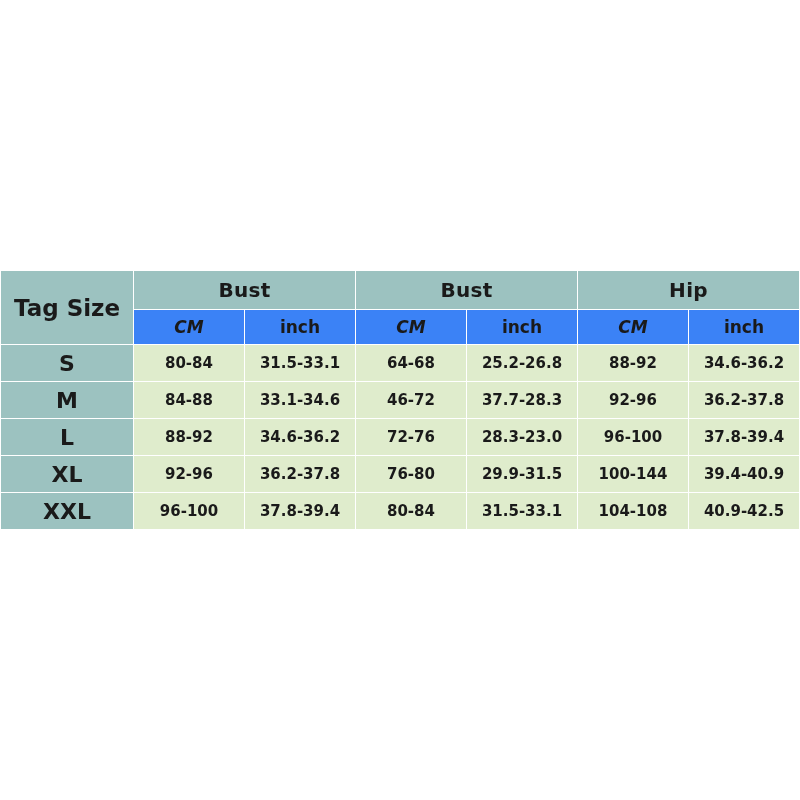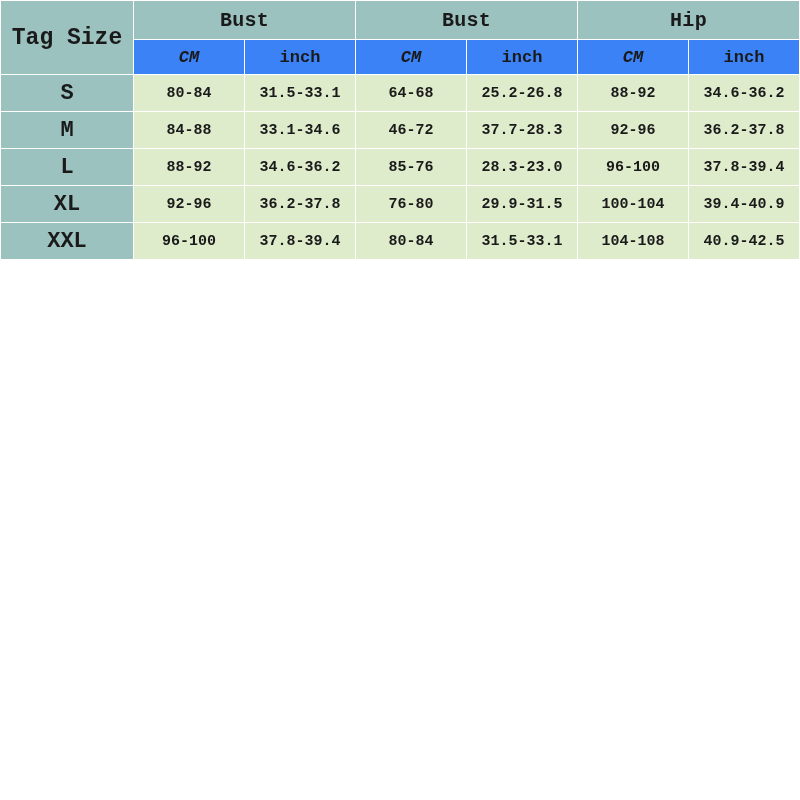--- a/index.html
+++ b/index.html
@@ -11,23 +11,22 @@
     height: 800px;
     background: #ffffff;
     font-family: "DejaVu Sans", sans-serif;
     overflow: hidden;
   }
   .page {
     position: relative;
     width: 800px;
     height: 800px;
     display: flex;
-    align-items: flex-start;
+    align-items: center;
     justify-content: center;
-    font-family: Liberation Mono, monospace;
   }
   .size-chart {
     border-collapse: collapse;
     width: 800px;
     table-layout: fixed;
   }
   .size-chart td, .size-chart th {
     border: 1px solid #ffffff;
     text-align: center;
     vertical-align: middle;
@@ -105,32 +104,32 @@
         <td class="cell">33.1-34.6</td>
         <td class="cell">46-72</td>
         <td class="cell">37.7-28.3</td>
         <td class="cell">92-96</td>
         <td class="cell">36.2-37.8</td>
       </tr>
       <tr>
         <td class="row-label">L</td>
         <td class="cell">88-92</td>
         <td class="cell">34.6-36.2</td>
-        <td class="cell">85-76</td>
+        <td class="cell">72-76</td>
         <td class="cell">28.3-23.0</td>
         <td class="cell">96-100</td>
         <td class="cell">37.8-39.4</td>
       </tr>
       <tr>
         <td class="row-label">XL</td>
         <td class="cell">92-96</td>
         <td class="cell">36.2-37.8</td>
         <td class="cell">76-80</td>
         <td class="cell">29.9-31.5</td>
-        <td class="cell">100-104</td>
+        <td class="cell">100-144</td>
         <td class="cell">39.4-40.9</td>
       </tr>
       <tr>
         <td class="row-label">XXL</td>
         <td class="cell">96-100</td>
         <td class="cell">37.8-39.4</td>
         <td class="cell">80-84</td>
         <td class="cell">31.5-33.1</td>
         <td class="cell">104-108</td>
         <td class="cell">40.9-42.5</td>

